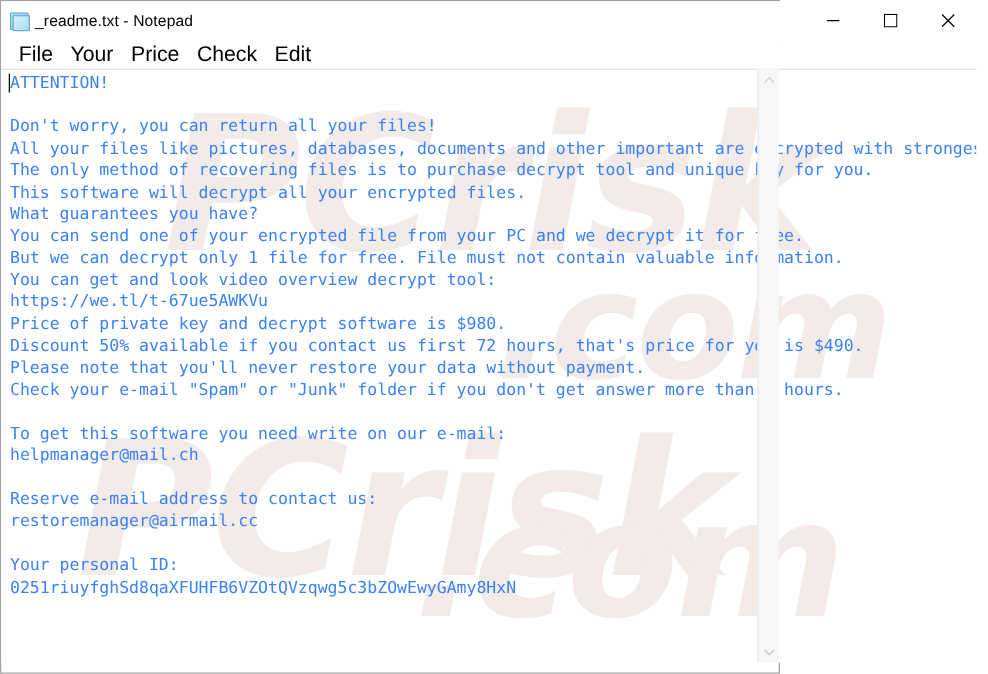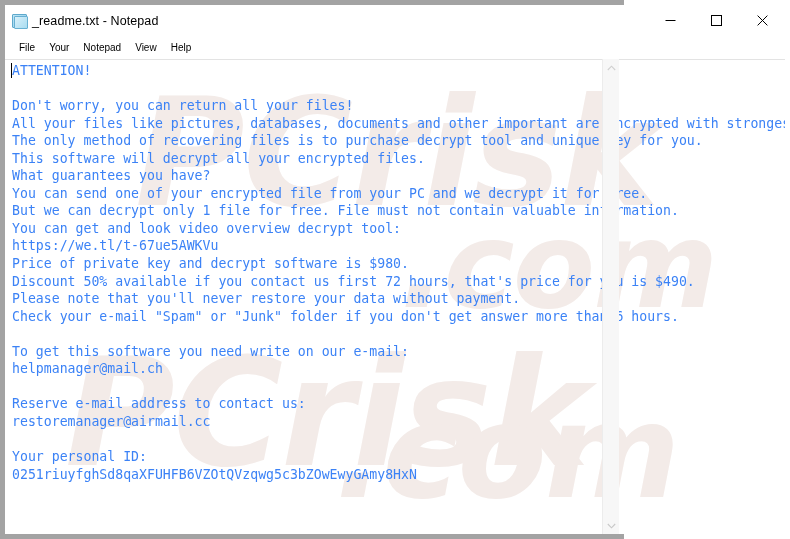--- a/index.html
+++ b/index.html
@@ -14,21 +14,21 @@
     font-family: "Liberation Sans", sans-serif;
   }
 
   
   #window-frame {
     position: absolute;
     left: 0; top: 0;
     width: 624px;
     height: 539px;
     box-sizing: border-box;
-    border: 5px solid #a3a3a3;
+    border: 1px solid #a3a3a3;
     background: #ffffff;
   }
 
   
   #title-bar {
     position: absolute;
     left: 0; top: 0;
     width: 780px;
     height: 32px;
     background: #ffffff;
@@ -85,21 +85,21 @@
     left: 0; top: 32px;
     width: 780px;
     height: 22px;
     background: #ffffff;
     display: flex;
     align-items: center;
     padding-left: 7px;
     box-sizing: border-box;
   }
   .menu-item {
-    font-size: 10px;
+    font-size: 17px;
     color: #000000;
     padding: 1px 7px 2px 7px;
     white-space: nowrap;
     cursor: default;
   }
 
   
   #text-area-wrap {
     position: absolute;
     left: 0;
@@ -208,23 +208,23 @@
       <svg width="11" height="11" viewBox="0 0 11 11" aria-hidden="true">
         <line x1="0.6" y1="0.6" x2="10.4" y2="10.4" stroke="#000" stroke-width="1"></line>
         <line x1="10.4" y1="0.6" x2="0.6" y2="10.4" stroke="#000" stroke-width="1"></line>
       </svg>
     </div>
   </div>
 
   <div id="menu-bar">
     <div class="menu-item">File</div>
     <div class="menu-item">Your</div>
-    <div class="menu-item">Notepad</div>
-    <div class="menu-item">View</div>
-    <div class="menu-item">Help</div>
+    <div class="menu-item">Price</div>
+    <div class="menu-item">Check</div>
+    <div class="menu-item">Edit</div>
   </div>
 
   <div id="text-area-wrap">
     <div id="watermark">
       <div class="wm" id="wm-1">PCrisk</div>
       <div class="wm" id="wm-2">.com</div>
       <div class="wm" id="wm-3">PCrisk</div>
       <div class="wm" id="wm-4">.com</div>
     </div>
     <div id="caret"></div>

